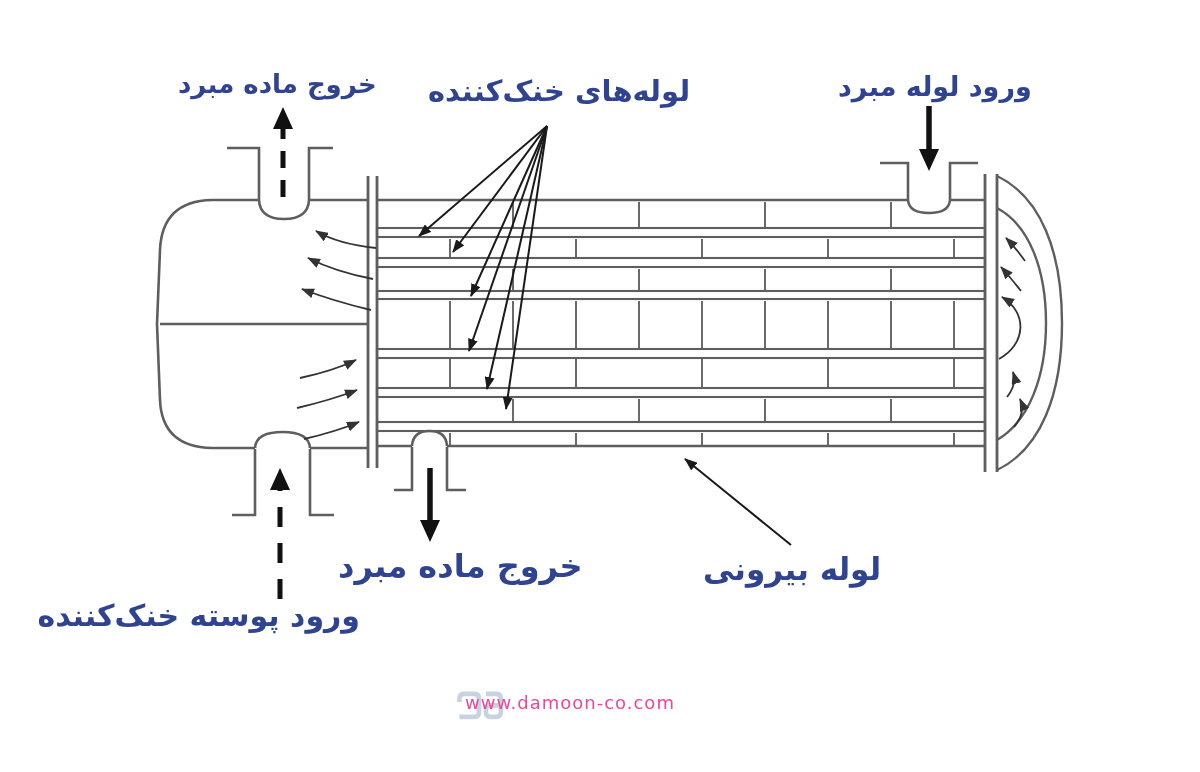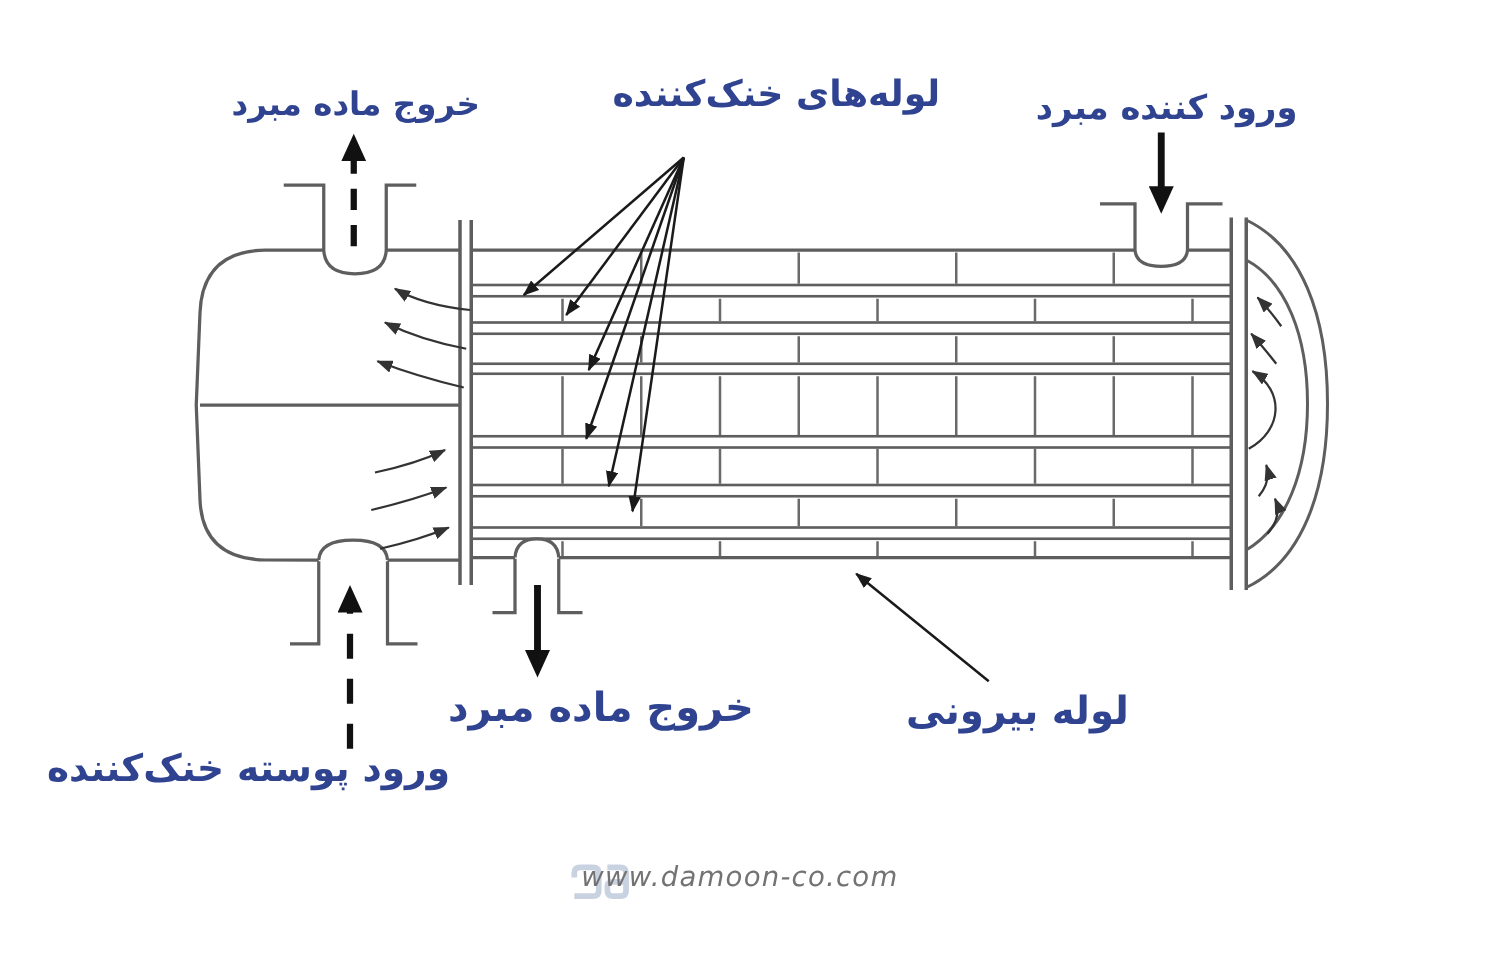--- a/index.html
+++ b/index.html
@@ -2,37 +2,36 @@
 <html><head>
 <meta charset="utf-8">
 <style>
   html,body{margin:0;padding:0;background:#fff;}
   #stage{
     position:relative;width:1200px;height:772px;background:#ffffff;overflow:hidden;
     font-family:"DejaVu Sans","Liberation Sans",sans-serif;
   }
   #drawing{position:absolute;left:0;top:0;}
   .lbl{
-    position:absolute;color:#2f4391;font-weight:bold;text-align:right;
+    position:absolute;color:#2f4391;font-weight:bold;text-align:left;
     direction:rtl;line-height:1.1;white-space:nowrap;
     font-family:"DejaVu Sans",sans-serif;
   }
   #lbl-out-top   {left:178px;top:70px; width:206px;font-size:26px;}
-  #lbl-tubes     {left:428px;top:60px; width:324px;font-size:29px;}
+  #lbl-tubes     {left:428px;top:76px; width:324px;font-size:29px;}
   #lbl-in-top    {left:838px;top:72px; width:200px;font-size:27px;}
   #lbl-out-bot   {left:338px;top:549px;width:265px;font-size:32px;}
   #lbl-shell     {left:703px;top:552px;width:200px;font-size:31px;}
   #lbl-coolant-in{left:145px;top:599px;width:215px;font-size:30px;}
   #watermark{
     position:absolute;left:455px;top:684px;height:36px;display:flex;align-items:center;
   }
   #wm-text{
-    color:#737373;font-size:22px;letter-spacing:1px;margin-left:10px;
+    color:#ec4899;font-size:18px;letter-spacing:1px;margin-left:10px;
     font-family:"DejaVu Sans",sans-serif;
-    font-style:italic;
   }
 </style>
 </head>
 <body>
 
 <div id="stage">
 
   <svg id="drawing" width="1200" height="772" viewBox="0 0 1200 772">
     <defs>
       <marker id="ah-s" markerUnits="userSpaceOnUse" markerWidth="13" markerHeight="10" refX="12" refY="5" orient="auto">
@@ -131,21 +130,21 @@
     </g>
 
     <g transform="translate(456,687) scale(1.15)" stroke="#c9d2e1" stroke-width="4" fill="none">
       <path d="M3,13 V10 Q3,6 7,6 H16 Q20,6 20,10 V22 Q20,26 16,26 H3"></path>
       <path d="M26,6 H35 Q39,6 39,10 V22 Q39,26 35,26 H30 Q26,26 26,22 V19 Q26,16 30,16 H39"></path>
     </g>
   </svg>
 
   <div class="lbl" id="lbl-out-top">خروج ماده مبرد</div>
   <div class="lbl" id="lbl-tubes">لوله‌های خنک‌کننده</div>
-  <div class="lbl" id="lbl-in-top">ورود کننده مبرد</div>
+  <div class="lbl" id="lbl-in-top">ورود لوله مبرد</div>
   <div class="lbl" id="lbl-out-bot">خروج ماده مبرد</div>
   <div class="lbl" id="lbl-shell">لوله بیرونی</div>
   <div class="lbl" id="lbl-coolant-in">ورود پوسته خنک‌کننده</div>
 
   <div id="watermark">
     <span id="wm-text">www.damoon-co.com</span>
   </div>
 
 </div>
 

